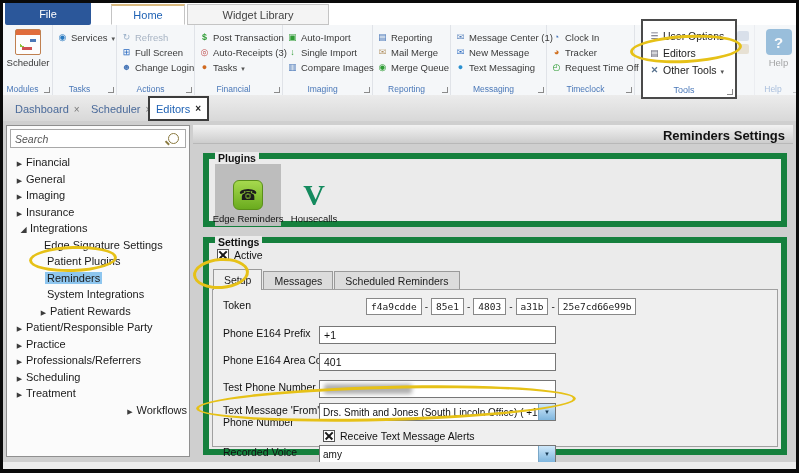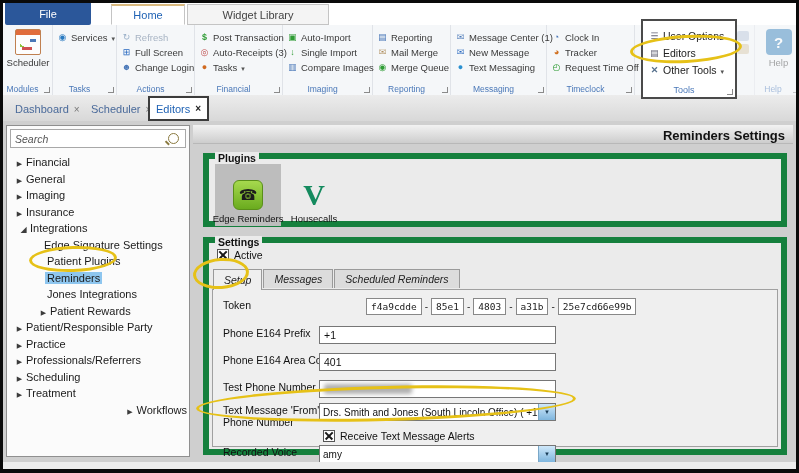--- a/index.html
+++ b/index.html
@@ -104,21 +104,21 @@
   .v-icon{font-family:"Liberation Serif",serif;font-weight:bold;font-size:30px;line-height:30px;color:#148a5e;}
   .tile-label{font-size:9.5px;color:#111;white-space:nowrap;}
 
   .settings{left:10px;top:116px;width:584px;height:218px;}
   .cbrow{display:flex;align-items:center;gap:5px;font-size:10.5px;color:#111;}
   .cb{width:10px;height:10px;border:1px solid #555;background:#fff;position:relative;flex:none;}
   .cb::before,.cb::after{content:"";position:absolute;left:0;right:0;top:4px;height:1.5px;background:#1a1a1a;}
   .cb::before{transform:rotate(45deg);}
   .cb::after{transform:rotate(-45deg);}
 
-  .stabs{position:absolute;left:4px;top:26px;height:21px;display:flex;font-style:italic;}
+  .stabs{position:absolute;left:4px;top:26px;height:21px;display:flex;align-items:flex-end;}
   .stab{height:19px;display:flex;align-items:center;padding:0 10px;font-size:10.5px;color:#222;background:#dcdcdc;border:1px solid #9a9a9a;border-bottom:none;box-sizing:border-box;margin-right:1px;}
   .stab.active{background:#efefef;height:21px;z-index:2;}
   .tabpage{position:absolute;left:3px;right:3px;top:46px;bottom:2px;border:1px solid #a0a0a0;background:#efefef;}
 
   .frow{position:absolute;left:0;width:100%;}
   .flabel{position:absolute;left:10px;top:2px;font-size:10.5px;color:#111;line-height:11.5px;}
   .fctrl{position:absolute;left:106px;top:0;}
   .tb{border:1px solid #767676;background:#fff;height:18px;width:237px;font-size:10.5px;padding:2px 4px;box-sizing:border-box;color:#111;display:flex;align-items:center;}
   .tokrow{display:flex;align-items:center;gap:3px;margin-left:47px;}
   .tok{border:1px solid #888;background:#fff;font-family:"DejaVu Sans Mono",monospace;font-size:9.5px;padding:2px 4px;color:#222;}
@@ -350,21 +350,21 @@
         <div class="trow" style="padding-left:35px;">
               <span class="tlabel">Edge Signature Settings</span>
             </div>
         <div class="trow" style="padding-left:38px;">
               <span class="tlabel">Patient Plugins</span>
             </div>
         <div class="trow" style="padding-left:38px;">
               <span class="tlabel selected">Reminders</span>
             </div>
         <div class="trow" style="padding-left:38px;">
-              <span class="tlabel">Jones Integrations</span>
+              <span class="tlabel">System Integrations</span>
             </div>
         <div class="trow" style="padding-left:8px;margin-left:24px;">
               <span class="tw tw-c"></span>
               <span class="tlabel">Patient Rewards</span>
             </div>
         <div class="trow" style="padding-left:8px;">
               <span class="tw tw-c"></span>
               <span class="tlabel">Patient/Responsible Party</span>
             </div>
         <div class="trow" style="padding-left:8px;">

